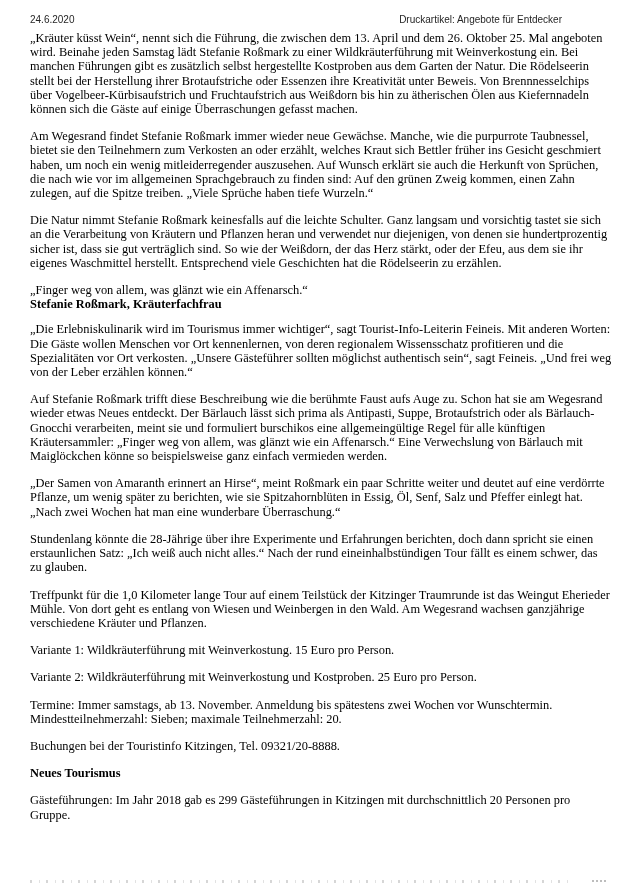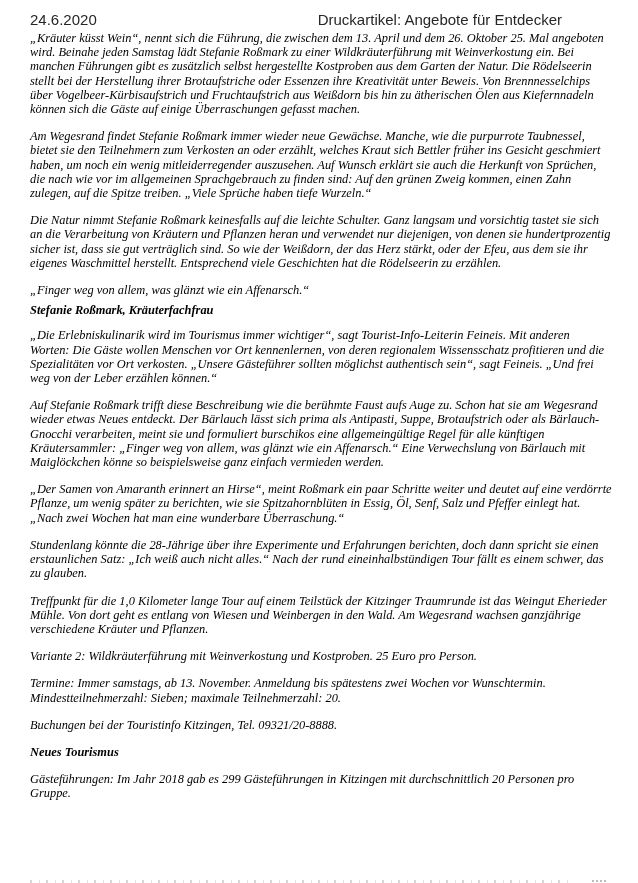--- a/index.html
+++ b/index.html
@@ -17,21 +17,21 @@
     color: #000000;
   }
   
   .print-header {
     position: absolute;
     top: 14px;
     left: 0;
     width: 562px;
     height: 14px;
     font-family: "Liberation Sans", sans-serif;
-    font-size: 15px;
+    font-size: 10px;
     line-height: 11px;
     color: #262626;
   }
   .print-date {
     position: absolute;
     left: 30px;
     top: 0;
     white-space: nowrap;
   }
   .doc-title {
@@ -48,24 +48,23 @@
     top: 31px;
     left: 30px;
     width: 582px;
     font-size: 12.4px;
     line-height: 14.2px;
     text-align: left;
   }
   .article p {
     margin: 0 0 13px 0;
     padding: 0;
-    font-style: italic;
   }
   .article p.pull-quote {
-    margin-bottom: 6px;
+    margin-bottom: 0;
   }
   .article p.quote-attribution {
     font-weight: bold;
     margin-bottom: 11px;
   }
   .article p.section-heading {
     font-weight: bold;
     margin-bottom: 13px;
   }
   
@@ -120,20 +119,21 @@
     <p>„Die Erlebniskulinarik wird im Tourismus immer wichtiger“, sagt Tourist-Info-Leiterin Feineis. Mit anderen Worten: Die Gäste wollen Menschen vor Ort kennenlernen, von deren regionalem Wissensschatz profitieren und die Spezialitäten vor Ort verkosten. „Unsere Gästeführer sollten möglichst authentisch sein“, sagt Feineis. „Und frei weg von der Leber erzählen können.“</p>
 
     <p>Auf Stefanie Roßmark trifft diese Beschreibung wie die berühmte Faust aufs Auge zu. Schon hat sie am Wegesrand wieder etwas Neues entdeckt. Der Bärlauch lässt sich prima als Antipasti, Suppe, Brotaufstrich oder als Bärlauch-Gnocchi verarbeiten, meint sie und formuliert burschikos eine allgemeingültige Regel für alle künftigen Kräutersammler: „Finger weg von allem, was glänzt wie ein Affenarsch.“ Eine Verwechslung von Bärlauch mit Maiglöckchen könne so beispielsweise ganz einfach vermieden werden.</p>
 
     <p>„Der Samen von Amaranth erinnert an Hirse“, meint Roßmark ein paar Schritte weiter und deutet auf eine verdörrte Pflanze, um wenig später zu berichten, wie sie Spitzahornblüten in Essig, Öl, Senf, Salz und Pfeffer einlegt hat. „Nach zwei Wochen hat man eine wunderbare Überraschung.“</p>
 
     <p>Stundenlang könnte die 28-Jährige über ihre Experimente und Erfahrungen berichten, doch dann spricht sie einen erstaunlichen Satz: „Ich weiß auch nicht alles.“ Nach der rund eineinhalbstündigen Tour fällt es einem schwer, das zu glauben.</p>
 
     <p>Treffpunkt für die 1,0 Kilometer lange Tour auf einem Teilstück der Kitzinger Traumrunde ist das Weingut Eherieder Mühle. Von dort geht es entlang von Wiesen und Weinbergen in den Wald. Am Wegesrand wachsen ganzjährige verschiedene Kräuter und Pflanzen.</p>
 
+    <p>Variante 1: Wildkräuterführung mit Weinverkostung. 15 Euro pro Person.</p>
 
     <p>Variante 2: Wildkräuterführung mit Weinverkostung und Kostproben. 25 Euro pro Person.</p>
 
     <p>Termine: Immer samstags, ab 13. November. Anmeldung bis spätestens zwei Wochen vor Wunschtermin. Mindestteilnehmerzahl: Sieben; maximale Teilnehmerzahl: 20.</p>
 
     <p>Buchungen bei der Touristinfo Kitzingen, Tel. 09321/20-8888.</p>
 
     <p class="section-heading">Neues Tourismus</p>
 
     <p>Gästeführungen: Im Jahr 2018 gab es 299 Gästeführungen in Kitzingen mit durchschnittlich 20 Personen pro Gruppe.</p>

